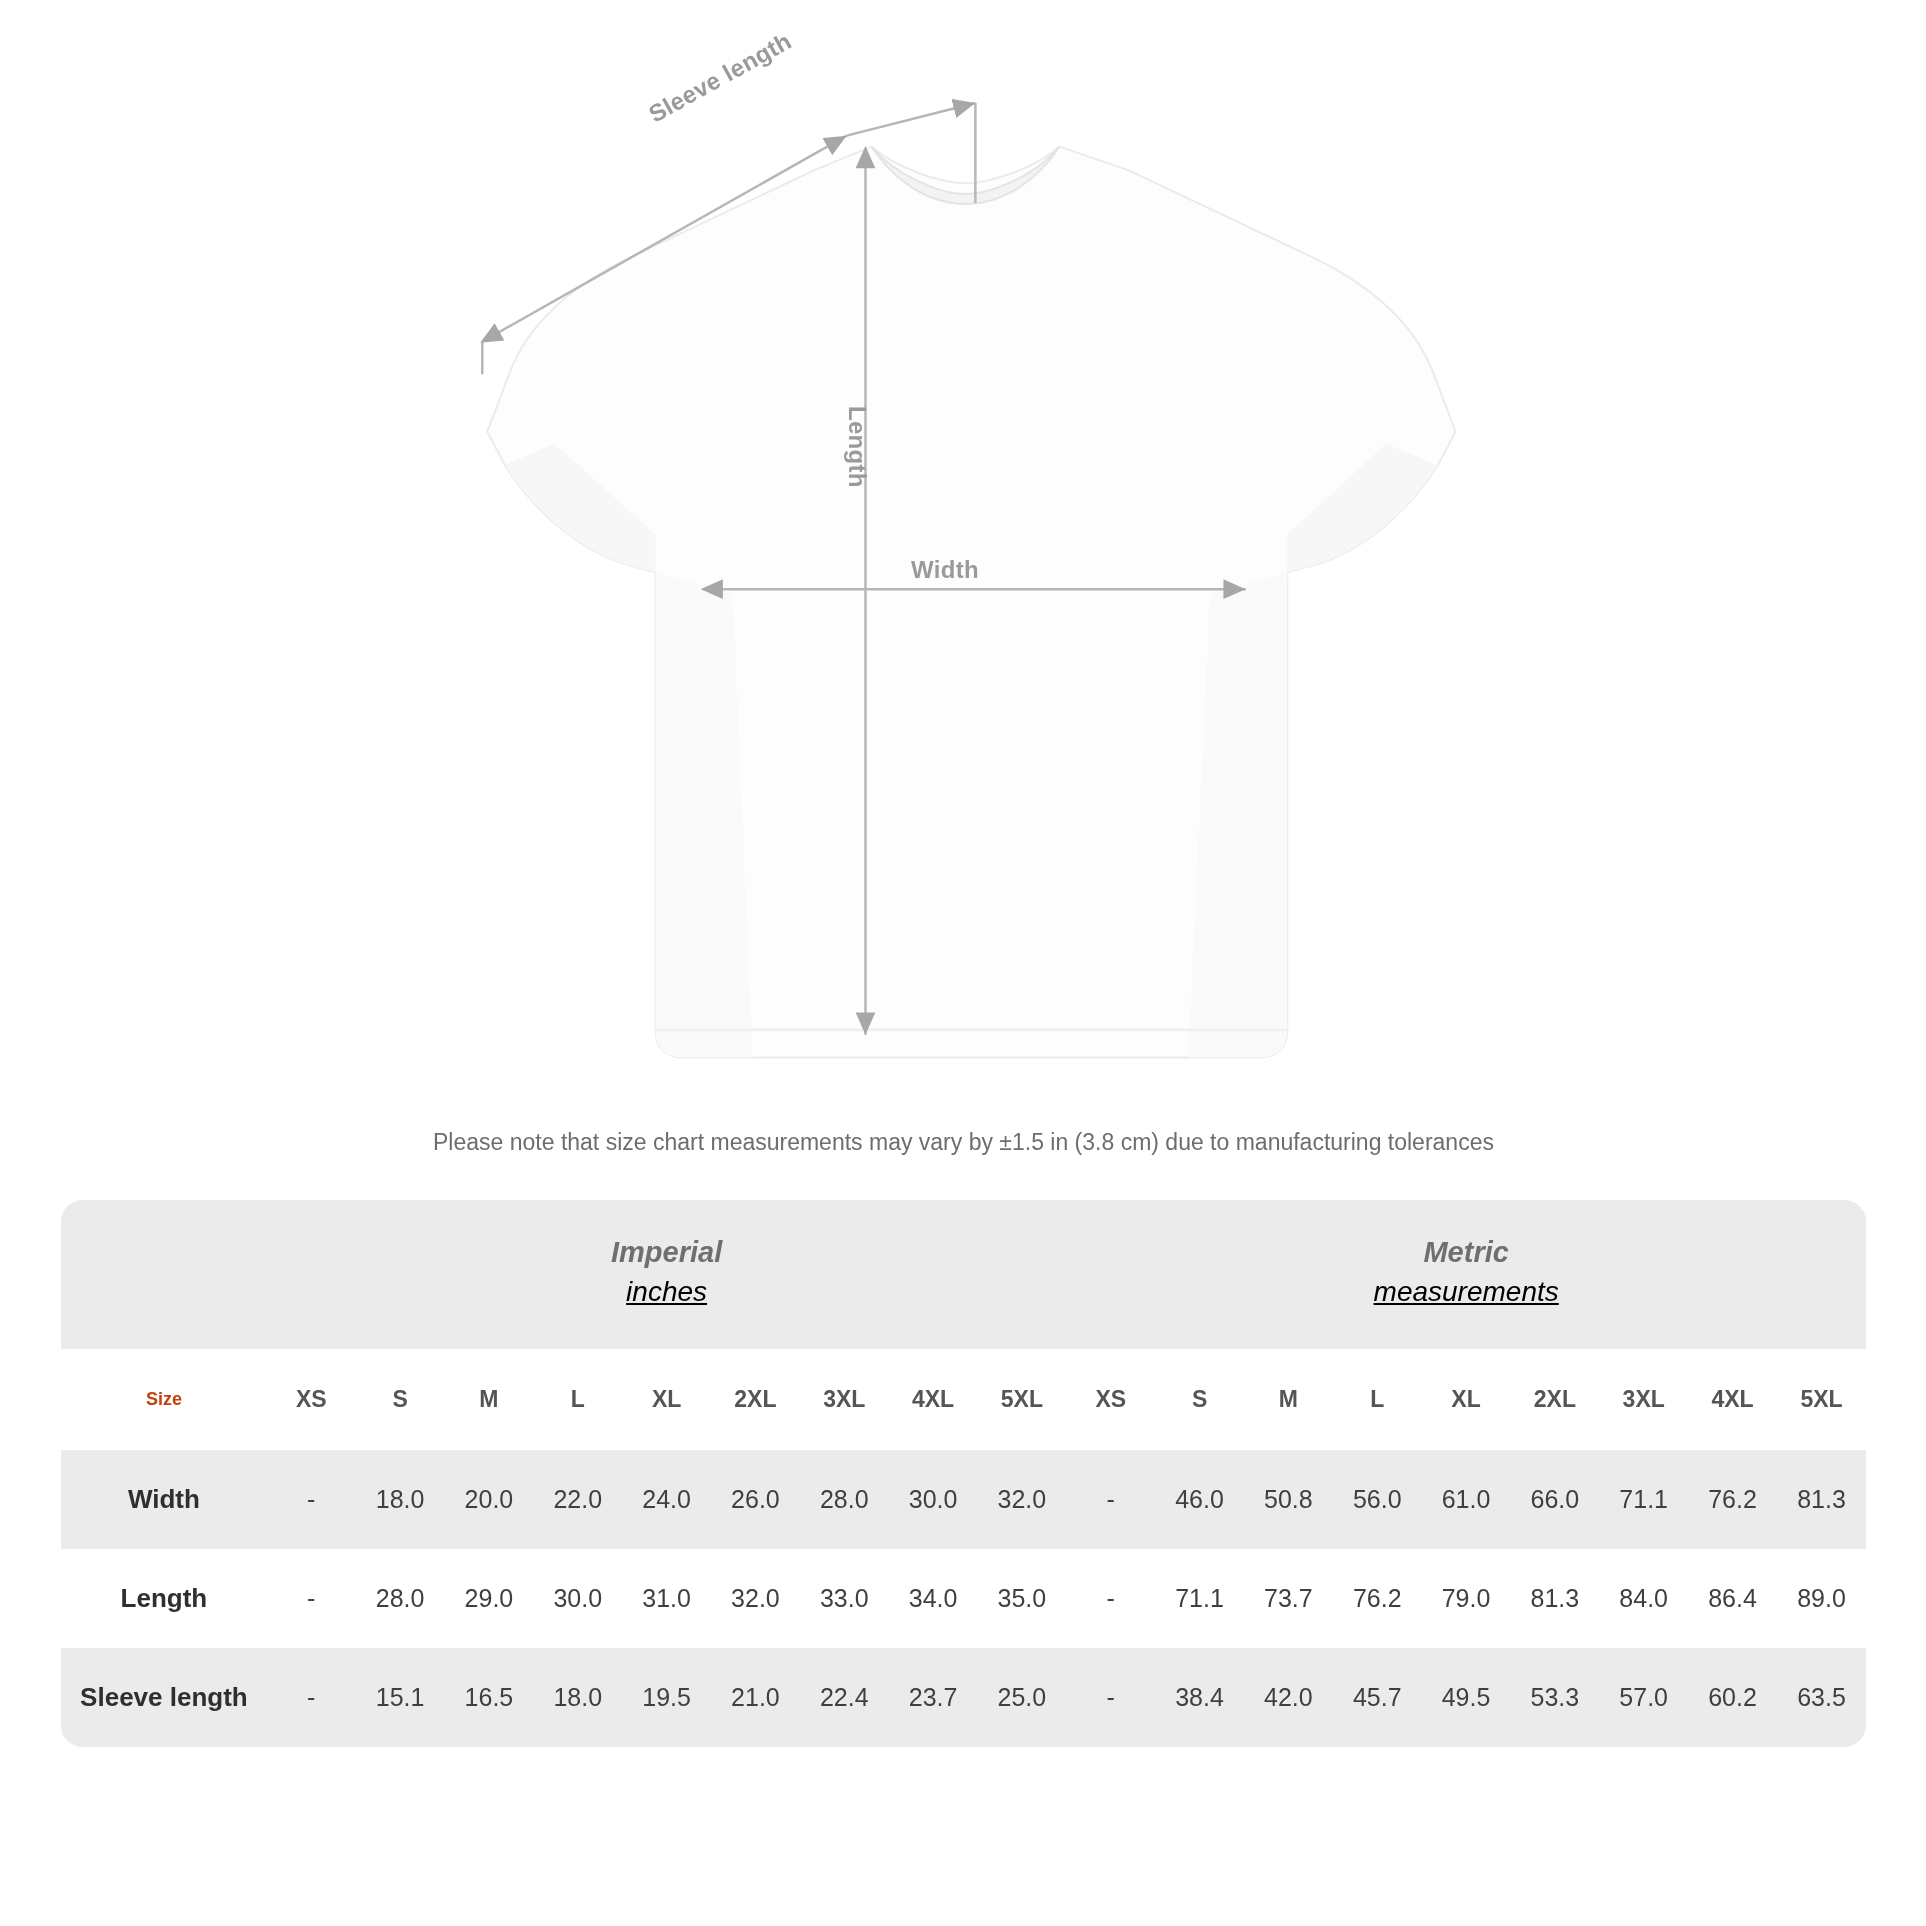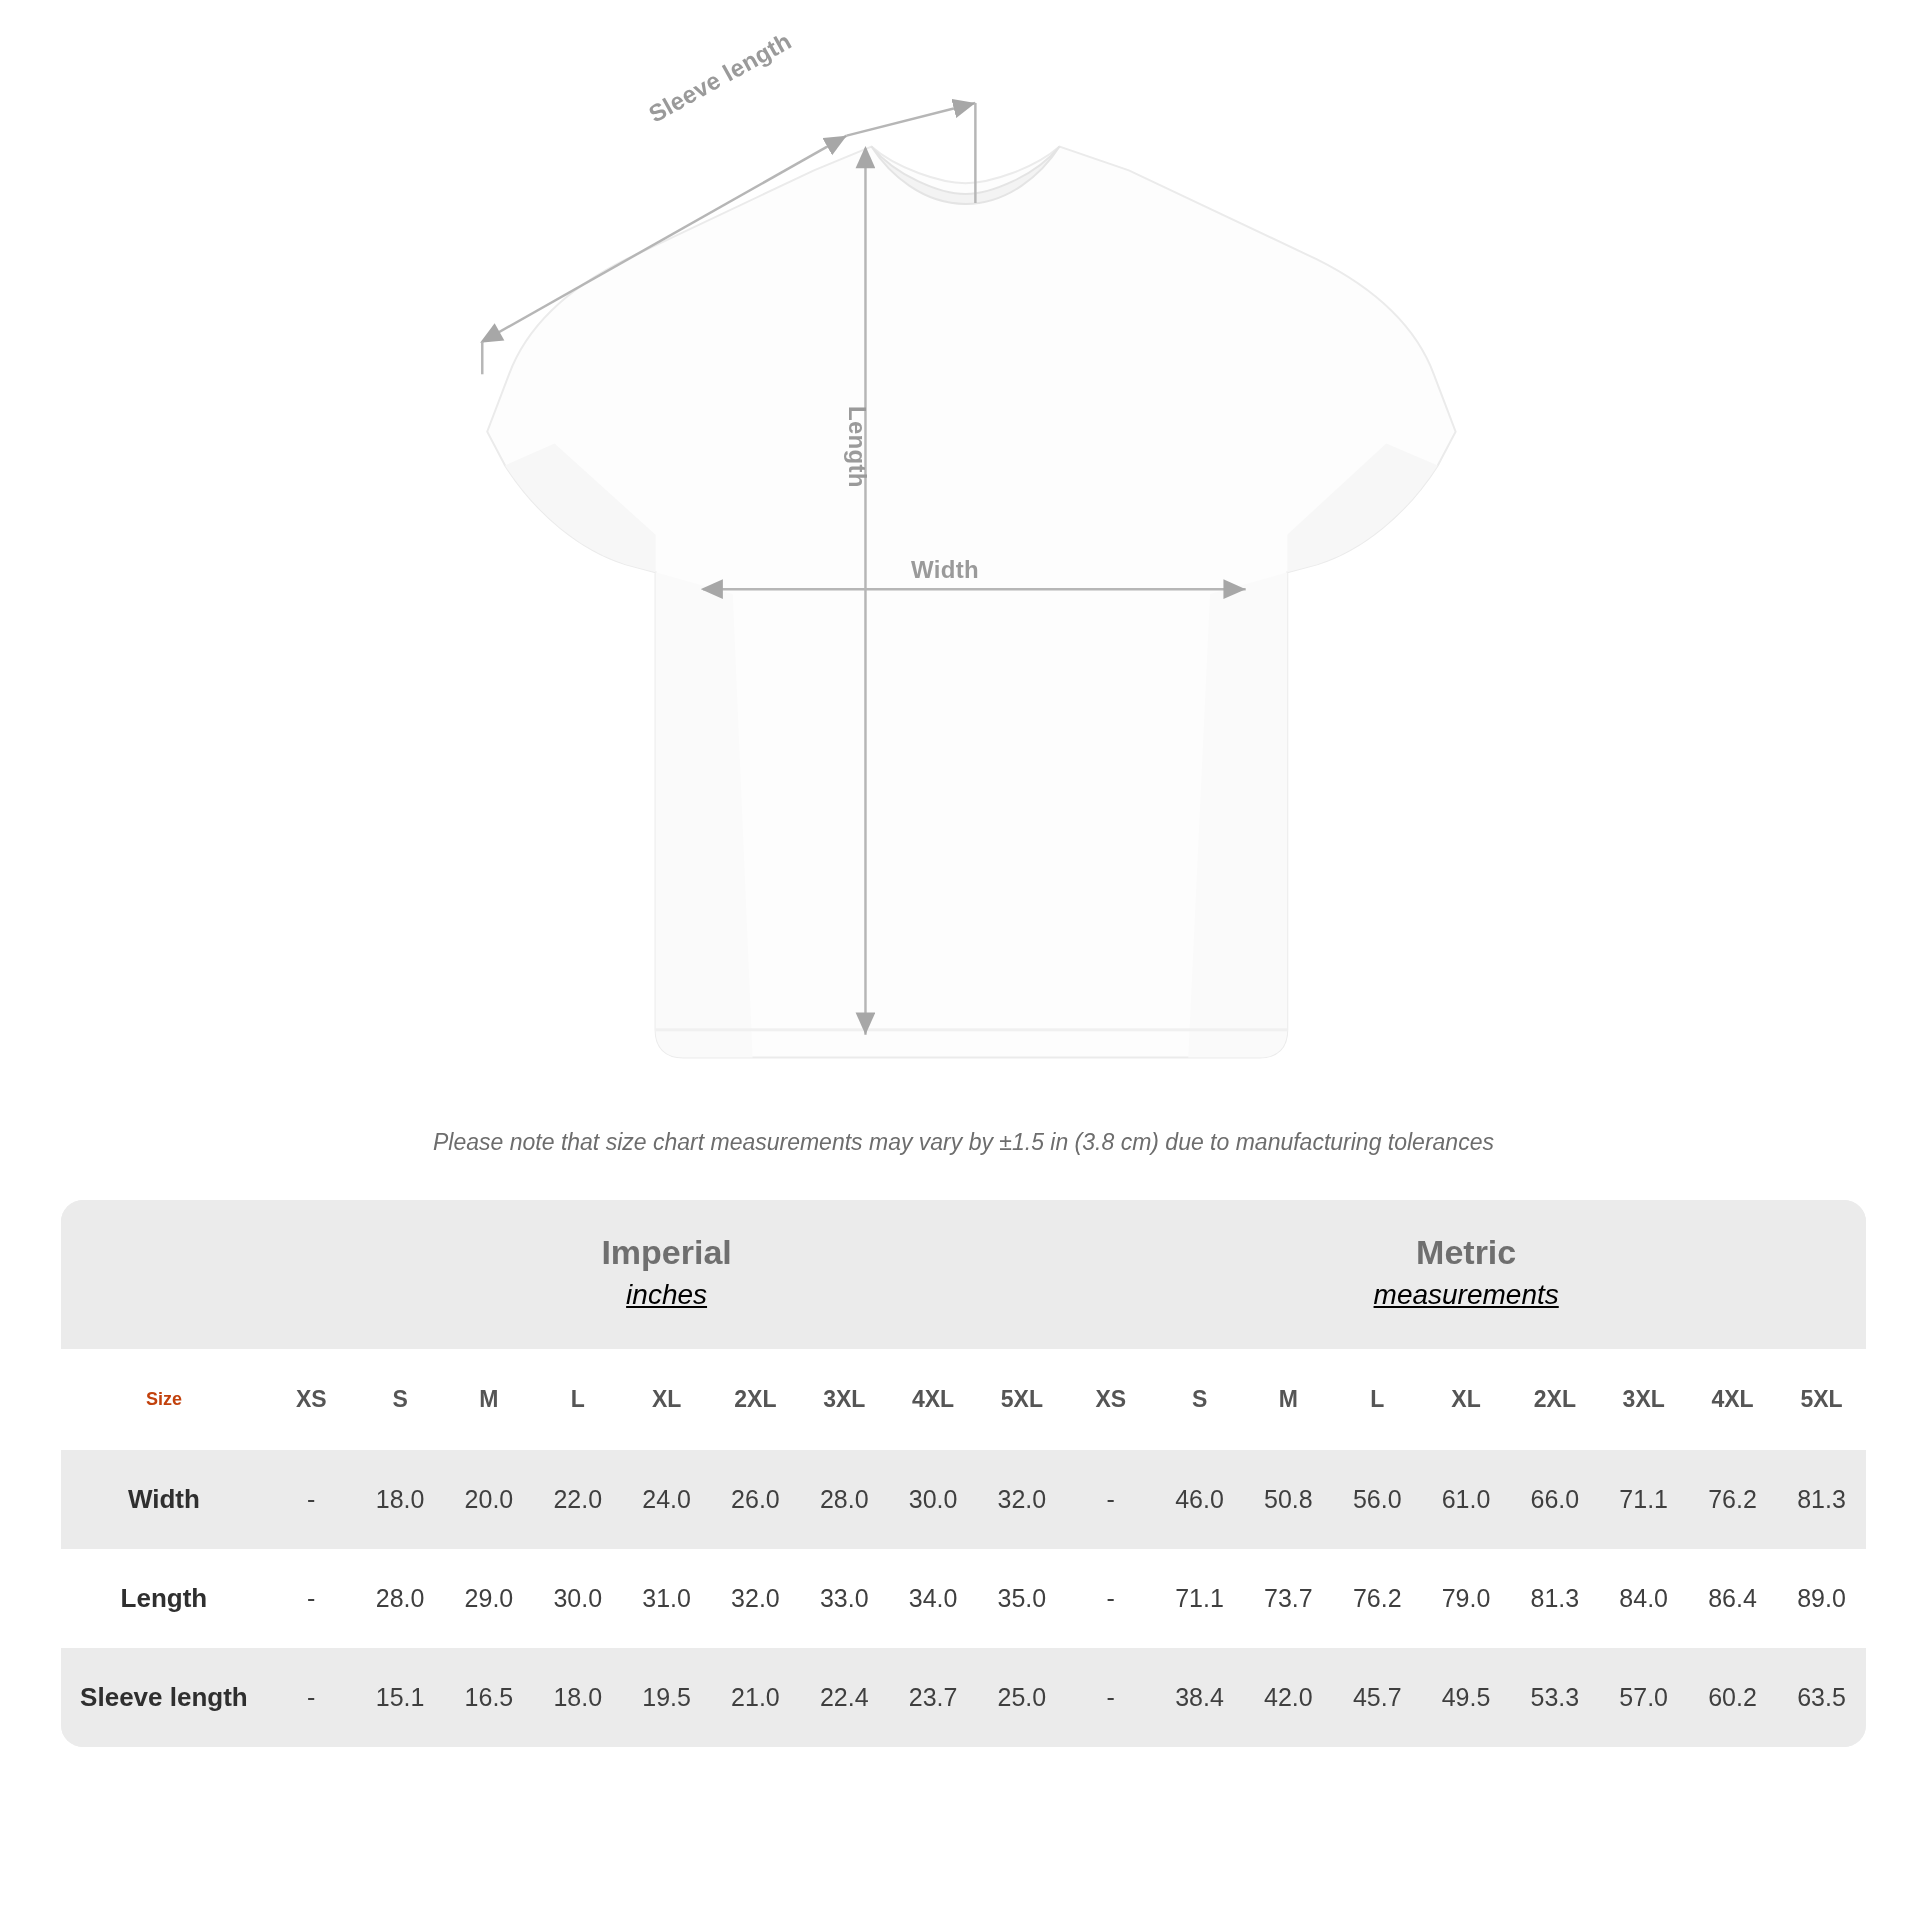--- a/index.html
+++ b/index.html
@@ -61,21 +61,20 @@
     margin-top: 20px;
   }
   .chart-title {
     font-size: 38px;
     font-weight: bold;
     color: #1d1d1d;
     margin: 0 0 16px 0;
   }
   .chart-subtitle {
     font-size: 23px;
-    font-style: italic;
     color: #6d6d6d;
     margin: 0;
   }
 
   
   .table-wrap {
     margin: 44px 61px 0 61px;
     border-radius: 22px;
     overflow: hidden;
     background: #ebebeb;
@@ -90,22 +89,23 @@
     border: 0;
     padding: 0;
   }
   .unit-row td {
     height: 149px;
     background: #ebebeb;
     text-align: center;
     vertical-align: middle;
   }
   .unit-name {
-    font-size: 34px;
-    font-weight: bold;
+    font-size: 29px;
+    font-weight: bold;
+    font-style: italic;
     color: #6f6f6f;
     line-height: 1.25;
   }
   .unit-sub {
     font-size: 28px;
     font-style: italic;
     color: #000000;
     line-height: 1.6;
     text-decoration: underline;
   }

